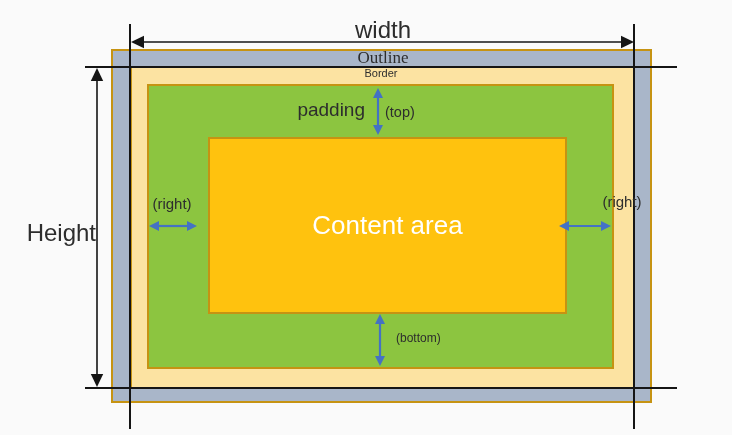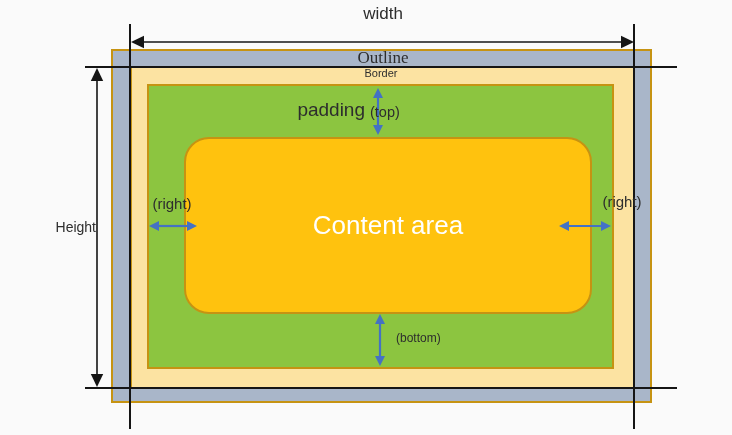--- a/index.html
+++ b/index.html
@@ -10,37 +10,37 @@
     width: 732px;
     height: 435px;
     background: var(--background, #fafafa);
     overflow: hidden;
   }
 
   .rect { position: absolute; border: 2px solid var(--edge-stroke, #c69312); }
   .rect-outline { left: 111px; top: 49px;  width: 541px; height: 354px; background: var(--outline-fill, #a9b6c9); }
   .rect-border  { left: 130px; top: 66px;  width: 505px; height: 323px; background: var(--border-fill, #fce3a2); }
   .rect-padding { left: 147px; top: 84px;  width: 467px; height: 285px; background: var(--padding-fill, #8cc540); }
-  .rect-content { left: 184px; top: 137px; width: 408px; height: 177px; background: var(--content-fill, #ffc20e);
-                  display: flex; align-items: center; justify-content: center; border-radius: 25px; }
+  .rect-content { left: 208px; top: 137px; width: 359px; height: 177px; background: var(--content-fill, #ffc20e);
+                  display: flex; align-items: center; justify-content: center; }
 
   svg.overlay { position: absolute; left: 0; top: 0; width: 732px; height: 435px; }
   .guide { stroke: var(--guide-black, #151515); stroke-width: 2; }
   .dim-shaft { stroke: var(--guide-black, #151515); stroke-width: 1.6; }
   .dim-head { fill: var(--guide-black, #151515); }
   .pad-shaft { stroke: var(--arrow-blue, #4472c4); stroke-width: 2.2; }
   .pad-head { fill: var(--arrow-blue, #4472c4); }
 
   .lbl { position: absolute; color: var(--text-dark, #2d2d2d); white-space: nowrap; line-height: 1.1; }
-  .lbl-width   { left: 383px; top: 5px;  transform: translateX(-50%); font-size: 17px; }
+  .lbl-width   { left: 383px; top: 17px;  transform: translateX(-50%); font-size: 24px; }
   .lbl-outline { left: 383px; top: 49px;  transform: translateX(-50%); font-size: 17px; font-family: Liberation Serif, serif; }
   .lbl-border  { left: 381px; top: 67px;  transform: translateX(-50%); font-size: 11px; }
   .lbl-padding { right: 367px; top: 100px; font-size: 19px; margin-left: 12px; }
-  .lbl-top     { left: 370px; top: 105px; font-size: 14.5px; }
-  .lbl-height  { right: 636px; top: 220px; font-size: 14px; margin-left: 14px; }
+  .lbl-top     { left: 385px; top: 105px; font-size: 14.5px; }
+  .lbl-height  { right: 636px; top: 220px; font-size: 24px; margin-left: 14px; }
   .lbl-left    { left: 172px; top: 196px; transform: translateX(-50%); font-size: 15px; }
   .lbl-right   { left: 586px; top: 194px; transform: translateX(-50%); font-size: 15px; margin-left: 36px; }
   .lbl-bottom  { left: 396px; top: 332px; font-size: 12px; }
   .lbl-content { color: var(--text-light, #ffffff); font-size: 26px; }
 </style>
 </head>
 <body>
 
 <div class="canvas">
 

